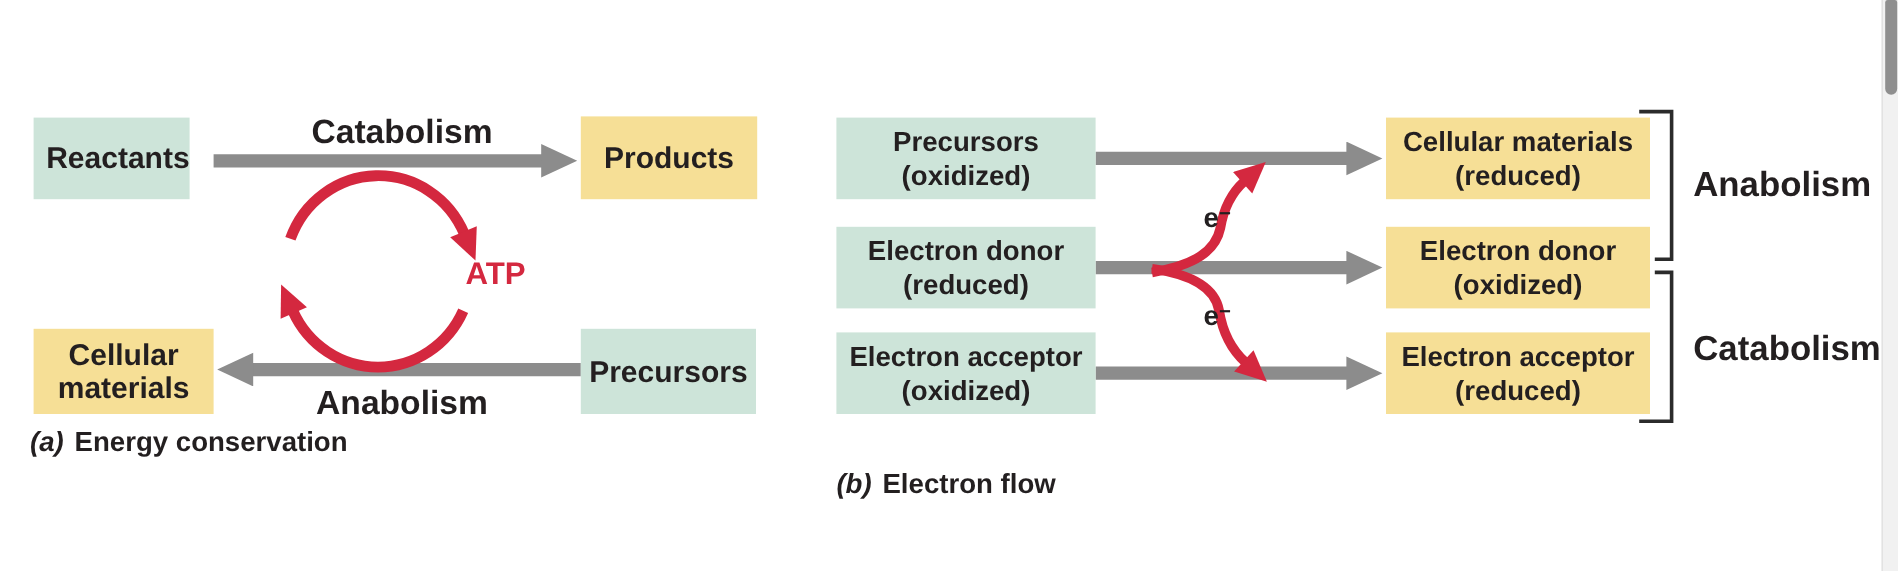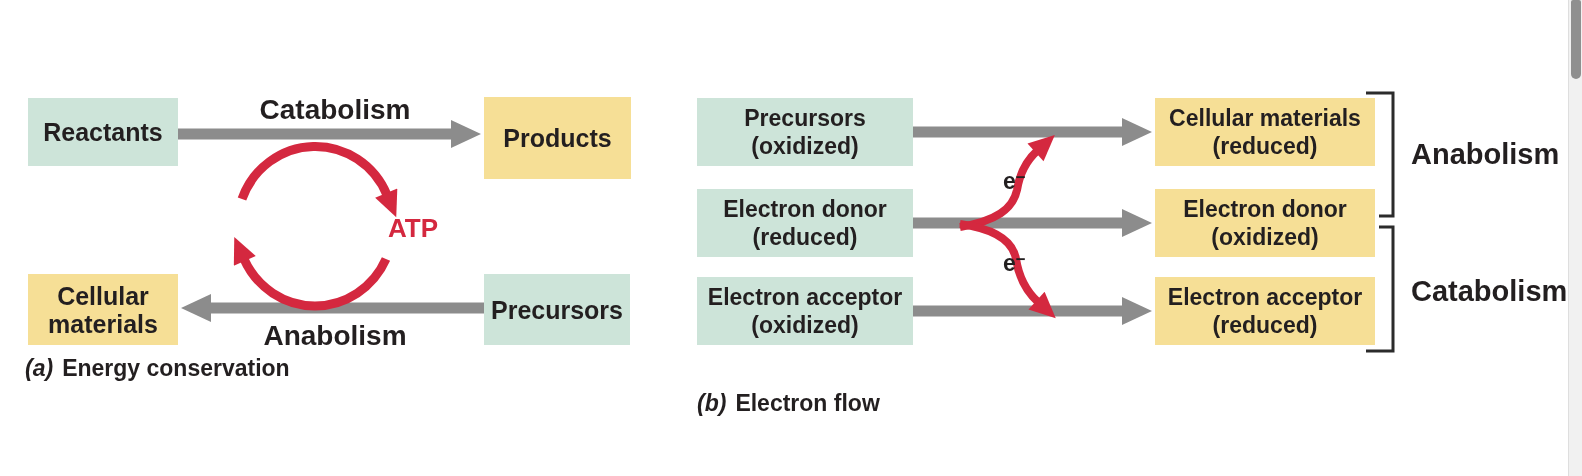--- a/index.html
+++ b/index.html
@@ -79,27 +79,27 @@
     <line x1="913" y1="223" x2="1123" y2="223" class="gray-shaft" marker-end="url(#mGray)"></line>
     <line x1="913" y1="311" x2="1123" y2="311" class="gray-shaft" marker-end="url(#mGray)"></line>
 
     <path d="M 960,227 C 996,221 1013,209 1017,190 C 1020,172 1027,160 1037,151" class="red-curve" marker-end="url(#mRed)"></path>
     <path d="M 960,224 C 996,229 1013,242 1016,259 C 1019,278 1027,292 1038,302" class="red-curve" marker-end="url(#mRed)"></path>
 
     <path d="M 1366,93 L 1393,93 L 1393,216 L 1379,216" class="bracket"></path>
     <path d="M 1379,227 L 1393,227 L 1393,351 L 1366,351" class="bracket"></path>
   </svg>
 
-  <div class="box green boxA" style="left:28px; top:98px; width:150px; height:68px;">
+  <div class="box green boxA" style="left:28px; top:98px; width:130px; height:68px;align-items:flex-end;">
     <span>Reactants</span>
   </div>
 
   <div class="flow-label" style="left:205px; top:94px; width:260px;">Catabolism</div>
 
-  <div class="box yellow boxA" style="left:484px; top:97px; width:147px; height:82px;">
+  <div class="box yellow boxA" style="left:484px; top:97px; width:147px; height:69px;">
     <span>Products</span>
   </div>
 
 
   <div class="cycle-label" style="left:388px; top:213px;">ATP</div>
 
   <div class="box yellow boxA" style="left:28px; top:274px; width:150px; height:71px; padding:0 14px; box-sizing:border-box;">
     <span>Cellular materials</span>
   </div>
 

